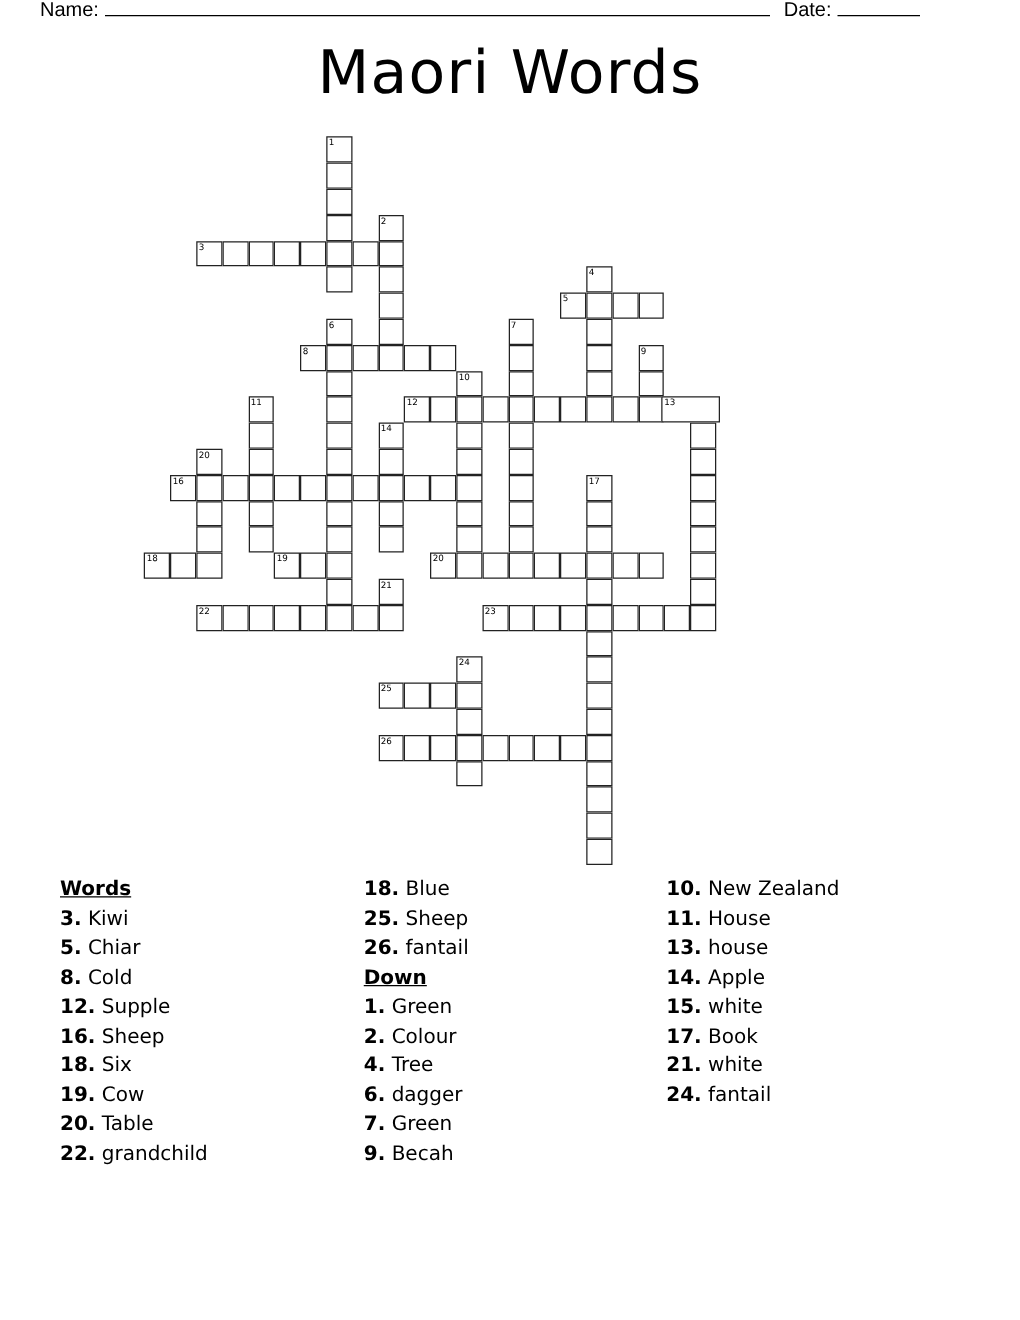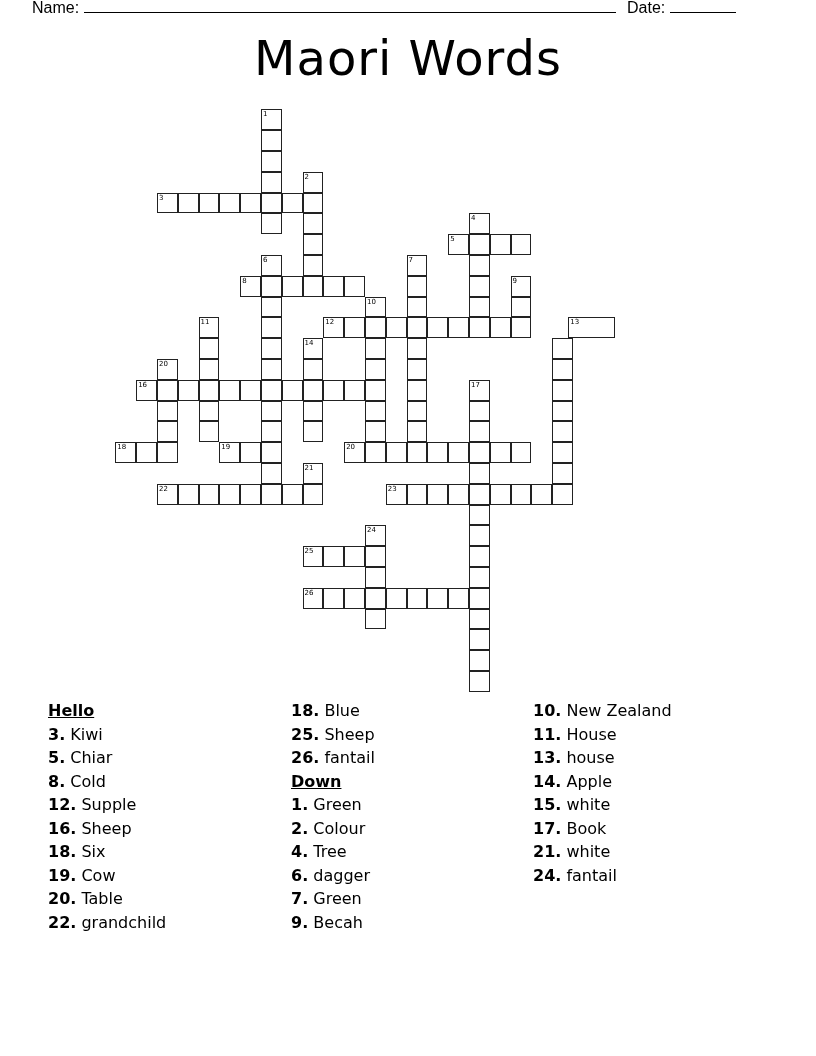--- a/index.html
+++ b/index.html
@@ -126,21 +126,21 @@
     <div class="cell" style="left: 199.2px; top: 401.2px;"></div>
     <div class="cell" style="left: 199.2px; top: 422px;"></div>
     <div class="cell" style="left: 324px; top: 318px;">
       <span class="num">12</span>
     </div>
     <div class="cell" style="left: 344.8px; top: 318px;"></div>
     <div class="cell" style="left: 386.4px; top: 318px;"></div>
     <div class="cell" style="left: 428px; top: 318px;"></div>
     <div class="cell" style="left: 448.8px; top: 318px;"></div>
     <div class="cell" style="left: 490.4px; top: 318px;"></div>
-    <div class="cell" style="left: 569px; top: 318px; padding-left: 45px;">
+    <div class="cell" style="left: 530px; top: 318px; padding-left: 45px;">
       <span class="num">13</span>
     </div>
     <div class="cell" style="left: 552.8px; top: 338.8px;"></div>
     <div class="cell" style="left: 552.8px; top: 359.6px;"></div>
     <div class="cell" style="left: 552.8px; top: 380.4px;"></div>
     <div class="cell" style="left: 552.8px; top: 401.2px;"></div>
     <div class="cell" style="left: 552.8px; top: 422px;"></div>
     <div class="cell" style="left: 552.8px; top: 442.8px;"></div>
     <div class="cell" style="left: 552.8px; top: 463.6px;"></div>
     <div class="cell" style="left: 552.8px; top: 484.4px;"></div>
@@ -239,21 +239,21 @@
     <div class="cell" style="left: 324px; top: 588.4px;"></div>
     <div class="cell" style="left: 344.8px; top: 588.4px;"></div>
     <div class="cell" style="left: 386.4px; top: 588.4px;"></div>
     <div class="cell" style="left: 407.2px; top: 588.4px;"></div>
     <div class="cell" style="left: 428px; top: 588.4px;"></div>
     <div class="cell" style="left: 448.8px; top: 588.4px;"></div>
   </div>
 
 <div class="clues">
   <div class="clue-col" id="clue-col-0" style="left:48px;">
-      <div class="head">Hello</div>
+      <div class="head">Words</div>
       <div><b>3.</b><span> Kiwi</span></div>
       <div><b>5.</b><span> Chiar</span></div>
       <div><b>8.</b><span> Cold</span></div>
       <div><b>12.</b><span> Supple</span></div>
       <div><b>16.</b><span> Sheep</span></div>
       <div><b>18.</b><span> Six</span></div>
       <div><b>19.</b><span> Cow</span></div>
       <div><b>20.</b><span> Table</span></div>
       <div><b>22.</b><span> grandchild</span></div>
     </div>

